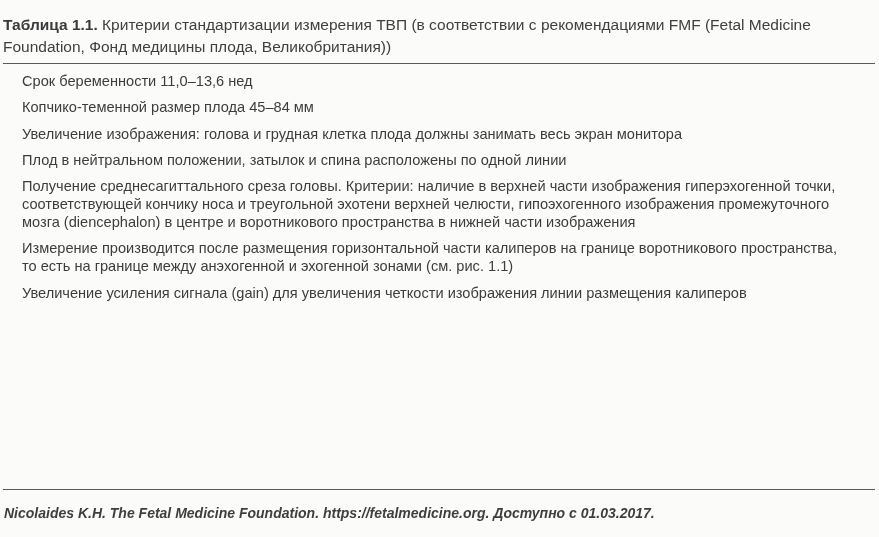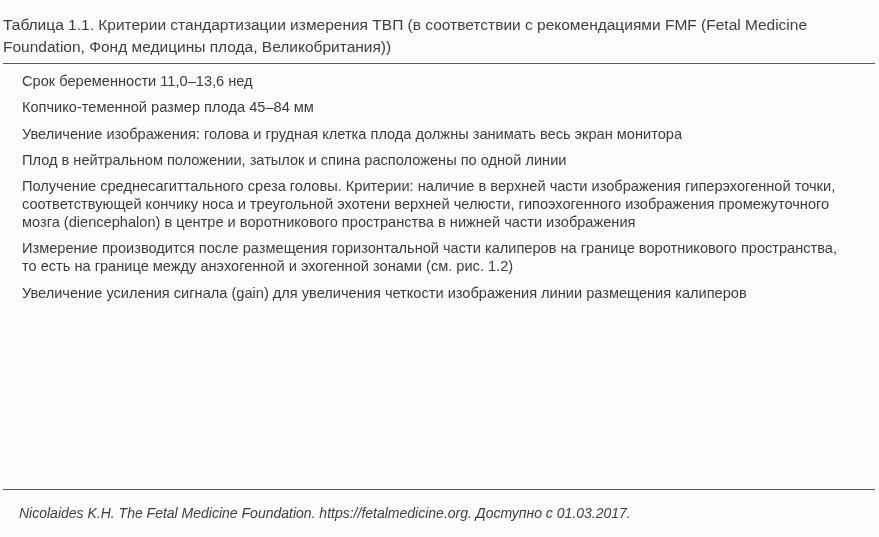--- a/index.html
+++ b/index.html
@@ -7,51 +7,51 @@
     width: 879px; height: 537px; overflow: hidden;
     background: #fbfbfa;
     font-family: "Liberation Sans", sans-serif;
     color: #3a3a3a;
     position: relative;
   }
   .caption {
     position: absolute; left: 3px; top: 14px; width: 872px;
     font-size: 15.5px; line-height: 22px; color: #404040;
   }
-  .caption .label { font-weight: normal; color: #3a3a3a; }
+  .caption .label { font-weight: bold; color: #3a3a3a; }
   .rule {
     position: absolute; left: 3px; width: 872px; height: 0;
     border-top: 1.5px solid #5a5a5a;
   }
   .rule.top { top: 63px; }
   .rule.bottom { top: 489px; }
   .rows { position: absolute; left: 22px; top: 72px; width: 860px; }
   .row {
     font-size: 14.6px; line-height: 18px; color: #3d3d3d;
     margin-bottom: 8.3px;
   }
   .source {
-    position: absolute; left: 19px; top: 505px;
-    font-size: 14px; font-style: italic; color: #3f3f3f;
+    position: absolute; left: 4px; top: 505px;
+    font-size: 14px; font-style: italic; color: #3f3f3f; font-weight: bold;
   }
 </style>
 </head>
 <body>
 
 <div class="caption">
   <span class="label">Таблица 1.1.</span><span> Критерии стандартизации измерения ТВП (в соответствии с рекомендациями FMF (Fetal Medicine Foundation, Фонд медицины плода, Великобритания))</span>
 </div>
 
 <div class="rule top"></div>
 
 <div class="rows">
   <div class="row">Срок беременности 11,0–13,6 нед</div>
   <div class="row">Копчико-теменной размер плода 45–84 мм</div>
   <div class="row">Увеличение изображения: голова и грудная клетка плода должны занимать весь экран монитора</div>
   <div class="row">Плод в нейтральном положении, затылок и спина расположены по одной линии</div>
   <div class="row" style="width:820px">Получение среднесагиттального среза головы. Критерии: наличие в верхней части изображения гиперэхогенной точки, соответствующей кончику носа и треугольной эхотени верхней челюсти, гипоэхогенного изображения промежуточного мозга (diencephalon) в центре и воротникового пространства в нижней части изображения</div>
-  <div class="row" style="width:830px">Измерение производится после размещения горизонтальной части калиперов на границе воротникового пространства, то есть на границе между анэхогенной и эхогенной зонами (см. рис. 1.2)</div>
+  <div class="row" style="width:830px">Измерение производится после размещения горизонтальной части калиперов на границе воротникового пространства, то есть на границе между анэхогенной и эхогенной зонами (см. рис. 1.1)</div>
   <div class="row">Увеличение усиления сигнала (gain) для увеличения четкости изображения линии размещения калиперов</div>
 </div>
 
 <div class="rule bottom"></div>
 
 <div class="source">Nicolaides K.H. The Fetal Medicine Foundation. https://fetalmedicine.org. Доступно с 01.03.2017.</div>
 
 </body></html>

